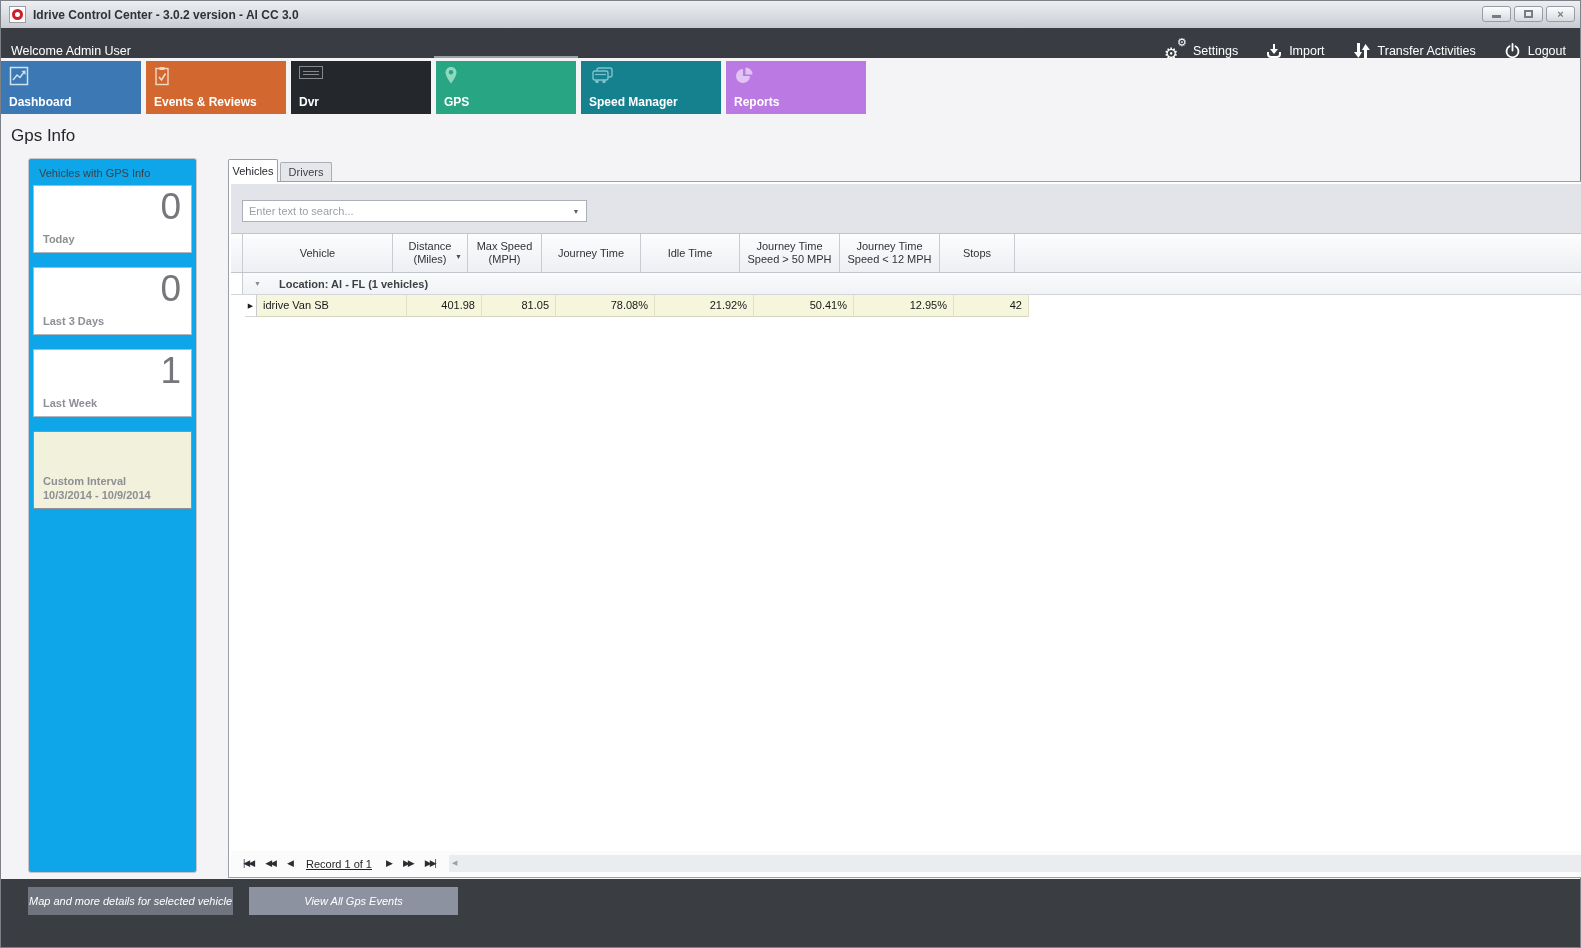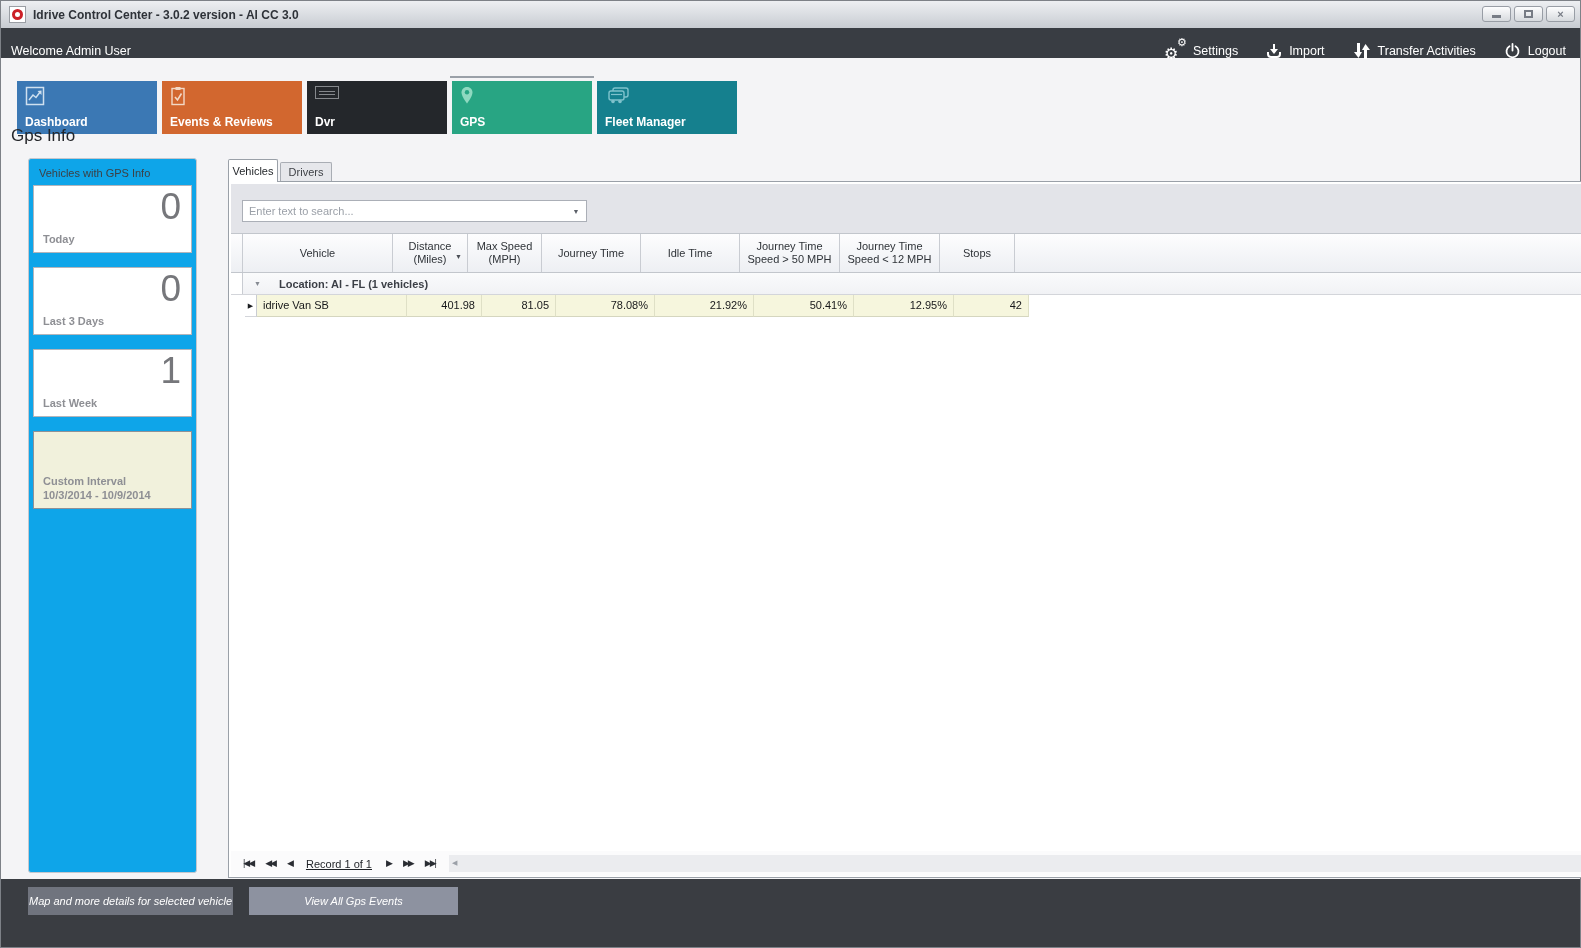--- a/index.html
+++ b/index.html
@@ -37,21 +37,21 @@
     padding:16px 14px 0 10px;
   }
   .toolbar-left { font-size:12.5px; }
   .toolbar-right { display:flex; align-items:center; gap:28px; }
   .tb-item { display:flex; align-items:center; gap:7px; font-size:12.5px; cursor:default; }
   .gears { position:relative; width:22px; height:18px; }
   .gear-big { position:absolute; left:0; bottom:-3px; font-size:16px; color:#fff; }
   .gear-small { position:absolute; right:-1px; top:-6px; font-size:11px; color:#fff; }
 
   
-  .tiles { position:absolute; left:16px; top:60px; display:flex; gap:5px;margin-top:20px; }
+  .tiles { position:absolute; left:0; top:60px; display:flex; gap:5px; }
   .tile { width:140px; height:53px; position:relative; padding:5px 8px; color:#fff; }
   .tile-label { position:absolute; left:8px; bottom:5px; font-size:12px; font-weight:bold; }
   .tile-sel-line { position:absolute; left:-2px; right:-2px; top:-5px; height:2px; background:#9aa0a8; }
 
   .icon-dvr { width:24px; height:13px; border:1px solid #85888c; display:flex; flex-direction:column;
     justify-content:center; gap:2px; padding:0 3px; }
   .icon-dvr i { display:block; height:1px; background:#85888c; }
 
   
   .page-title { position:absolute; left:10px; top:125px; font-size:17px; color:#24262a; }
@@ -238,21 +238,30 @@
     <div class="tile" style="background: rgb(21, 128, 142);">
       <span>
         <svg width="26" height="20" viewBox="0 0 26 20">
           <rect x="8" y="2" width="15" height="9" rx="2" fill="none" stroke="#7fc2cc" stroke-width="1.4"></rect>
           <rect x="4" y="5" width="15" height="9" rx="2" fill="#15808e" stroke="#7fc2cc" stroke-width="1.4"></rect>
           <circle cx="8" cy="15.5" r="1.8" fill="#7fc2cc"></circle>
           <circle cx="15" cy="15.5" r="1.8" fill="#7fc2cc"></circle>
           <line x1="6" y1="8.5" x2="17" y2="8.5" stroke="#7fc2cc" stroke-width="1.2"></line>
         </svg>
       </span>
-      <div class="tile-label">Fleet Manager</div>
+      <div class="tile-label">Speed Manager</div>
+    </div>
+    <div class="tile" style="background: rgb(187, 121, 228);">
+      <span>
+        <svg width="20" height="20" viewBox="0 0 20 20">
+          <path d="M9 3 A7 7 0 1 0 16 10 L9 10 Z" fill="#e2c4f4"></path>
+          <path d="M11.5 1.5 A7 7 0 0 1 18.5 8.5 L11.5 8.5 Z" fill="#e2c4f4"></path>
+        </svg>
+      </span>
+      <div class="tile-label">Reports</div>
     </div>
   </div>
 
   <div class="page-title">Gps Info</div>
 
   <div class="sidebar">
     <div class="sidebar-header">Vehicles with GPS Info</div>
     <div class="cards">
       <div class="card">
         <div class="card-value">0</div>

